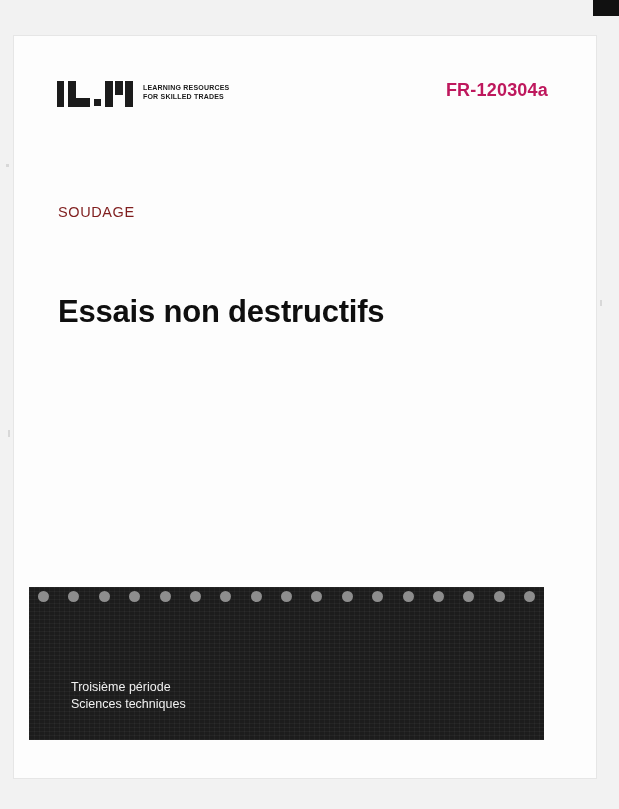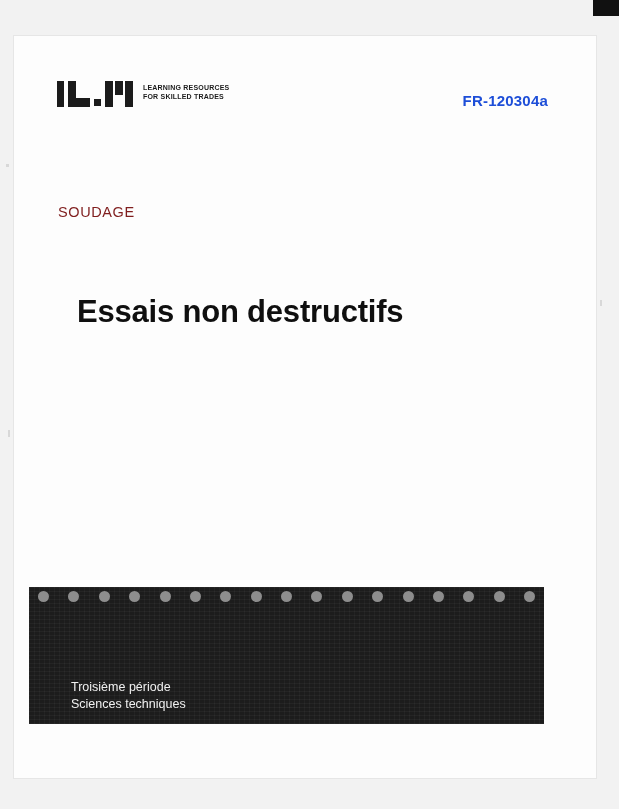--- a/index.html
+++ b/index.html
@@ -139,24 +139,24 @@
     line-height: 9px;
     letter-spacing: 0.2px;
     color: #1b1b1b;
     font-weight: bold;
     text-transform: uppercase;
   }
 
   .doc-code {
     position: absolute;
     right: 48px;
-    top: 56px;
-    font-size: 15px;
+    top: 44px;
+    font-size: 18px;
     font-weight: bold;
-    color: #1d4ed8;
+    color: #be185d;
     letter-spacing: 0.2px;
   }
 
   
   .subject {
     position: absolute;
     left: 44px;
     top: 168px;
     font-size: 14.5px;
     letter-spacing: 0.6px;
@@ -164,30 +164,29 @@
   }
 
   .doc-title {
     position: absolute;
     left: 44px;
     top: 258px;
     font-size: 31px;
     font-weight: bold;
     color: #0f0f0f;
     letter-spacing: -0.2px;
-    margin-left: 19px;
   }
 
   
   .footer-block {
     position: absolute;
     left: 15px;
     top: 551px;
     width: 515px;
-    height: 137px;
+    height: 153px;
     background: #1c1c1c;
   }
   .footer-texture {
     position: absolute;
     left: 0; top: 0;
     width: 100%;
     height: 100%;
     background:
       repeating-linear-gradient(0deg, rgba(255,255,255,0.045) 0px, rgba(255,255,255,0.045) 1px, rgba(0,0,0,0) 1px, rgba(0,0,0,0) 4px),
       repeating-linear-gradient(90deg, rgba(255,255,255,0.035) 0px, rgba(255,255,255,0.035) 1px, rgba(0,0,0,0) 1px, rgba(0,0,0,0) 5px);

